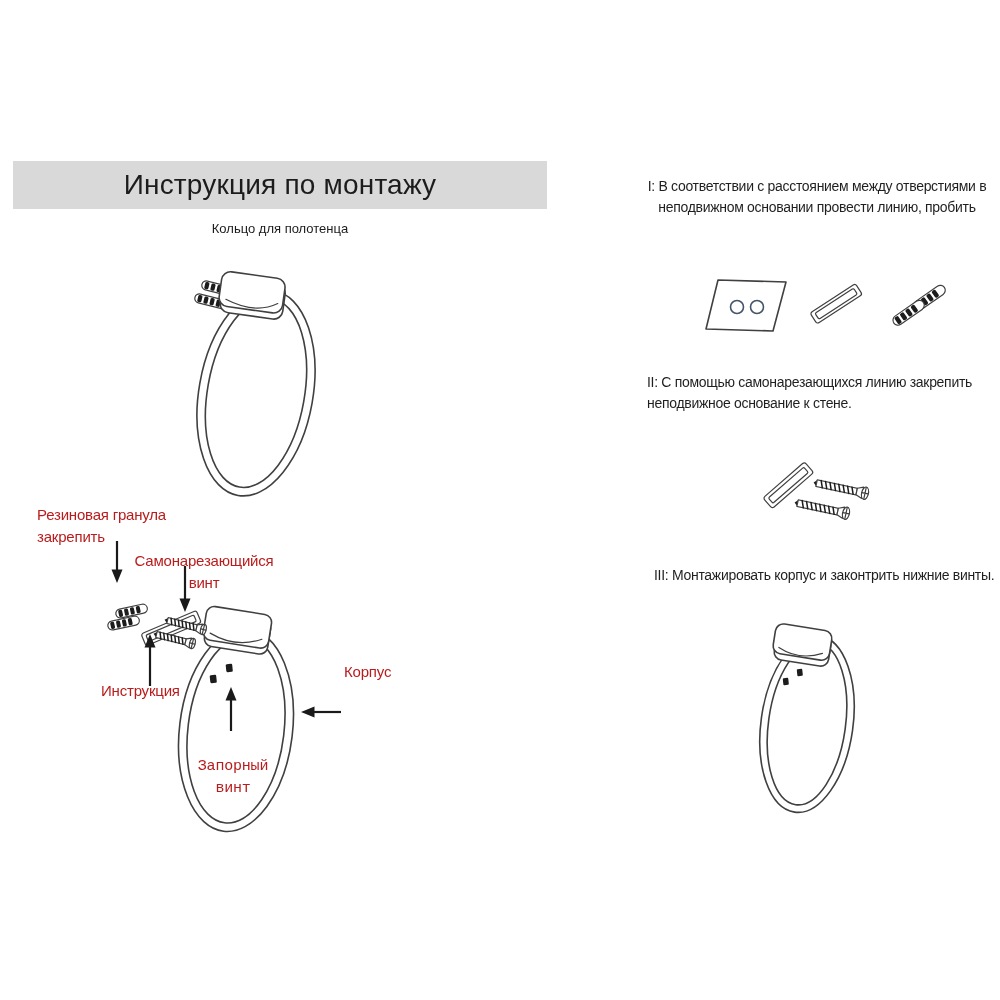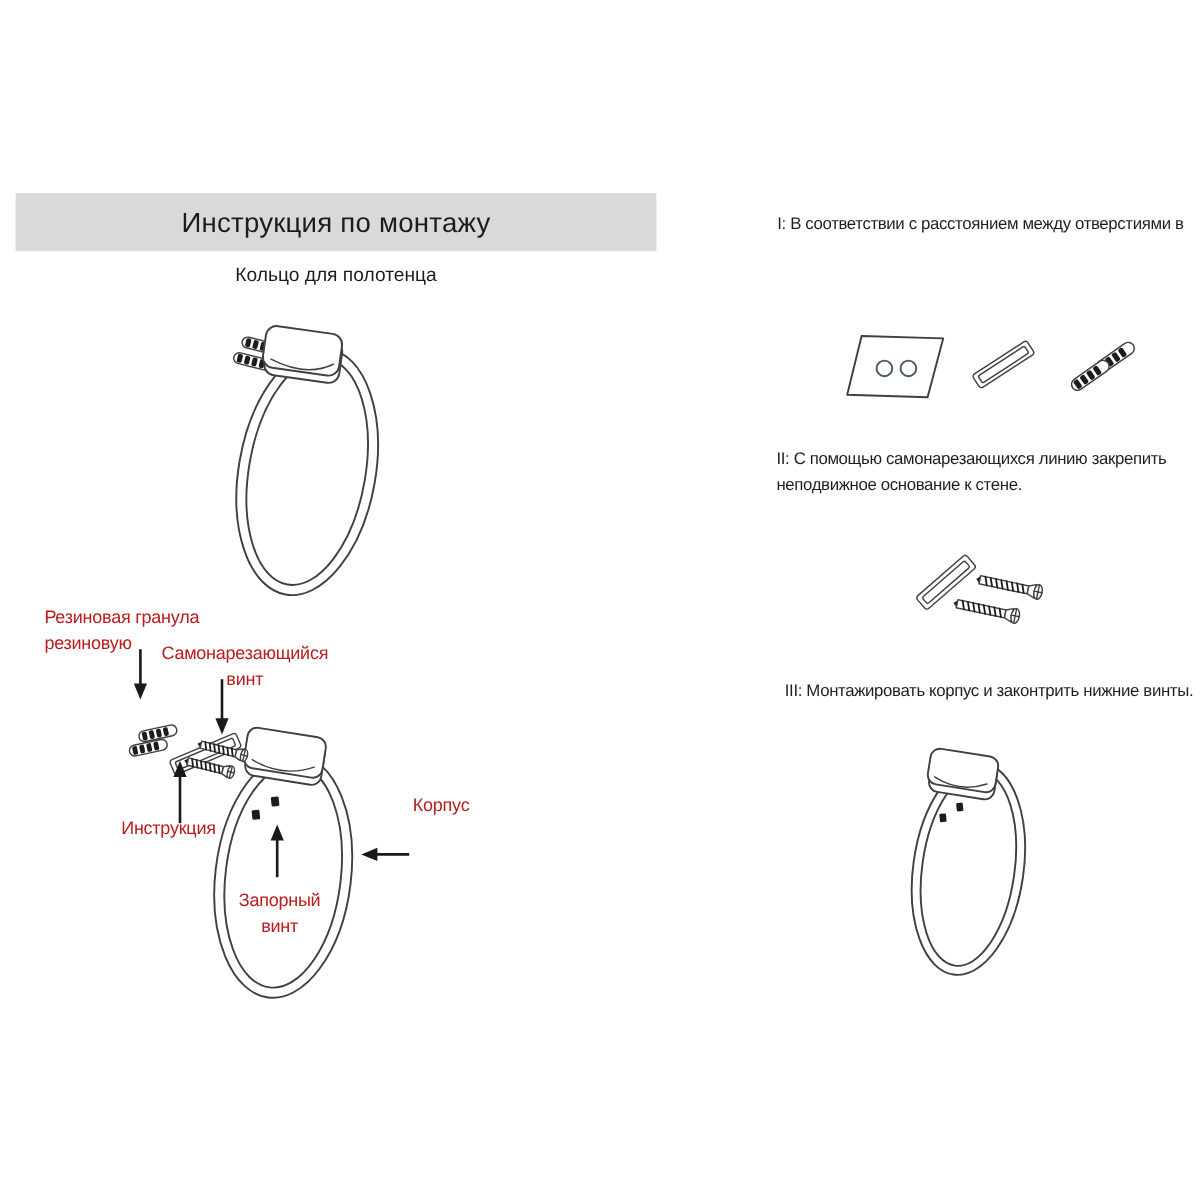--- a/index.html
+++ b/index.html
@@ -9,31 +9,31 @@
     font-family:"Liberation Sans", sans-serif;
     color:#212121;
   }
   .page { position:relative; width:1000px; height:1000px; background:#ffffff; overflow:hidden; }
 
   .title-bar {
     position:absolute; left:13px; top:161px; width:534px; height:48px;
     background:#d9d9d9;
     display:flex; align-items:center; justify-content:center;
   }
-  .title-bar .title { font-size:23px; font-weight:400; color:#1c1c1c; letter-spacing:0.2px; }
+  .title-bar .title { font-size:28px; font-weight:400; color:#1c1c1c; letter-spacing:0.2px; }
   .subtitle {
     position:absolute; left:13px; top:221px; width:534px;
-    text-align:center; font-size:16px; font-weight:400; color:#1c1c1c;
+    text-align:center; font-size:13px; font-weight:400; color:#1c1c1c;
   }
 
   .lbl {
     position:absolute; font-size:15px; line-height:22px; color:#b91c1c;
     letter-spacing:-0.2px; white-space:nowrap;
   }
-  .lbl.center { display:flex; flex-direction:column; align-items:center; }
+  .lbl.center { display:flex; flex-direction:column; align-items:center;margin-top:16px; }
 
   .step-text {
     position:absolute; font-size:14px; line-height:20.5px; color:#1f1f1f;
     letter-spacing:-0.3px;
   }
   .step-text > div { white-space:nowrap; }
   .step-text.center { display:flex; flex-direction:column; align-items:center; }
 
   svg.diag, svg.arrow { position:absolute; overflow:visible; }
 
@@ -128,21 +128,21 @@
       <path class="ln2" d="M40,1.5 V10.5 M37.5,6 H42.5"></path>
     </g>
     <g>
       <rect x="117" y="84" width="6.5" height="8" rx="1.2" class="dark" transform="rotate(-6 120 88)"></rect>
       <rect x="133" y="73" width="6.5" height="8" rx="1.2" class="dark" transform="rotate(-6 136 77)"></rect>
     </g>
   </svg>
 
   <div class="lbl" style="left:37px; top:504px;">
     <div>Резиновая гранула</div>
-    <div>резиновую</div>
+    <div>закрепить</div>
   </div>
   <svg class="arrow" style="left:110px; top:541px;" width="14" height="42">
     <line x1="7" y1="0" x2="7" y2="30"></line>
       <polygon points="7,42 1.5,28.5 12.5,28.5"></polygon>
   </svg>
 
   <div class="lbl center" style="left:136px; top:534px; width:136px;">
     <div>Самонарезающийся</div>
     <div>винт</div>
   </div>
@@ -154,33 +154,34 @@
   <svg class="arrow" style="left:143px; top:634px;" width="14" height="52">
     <polygon points="7,0 1.5,13.5 12.5,13.5"></polygon>
       <line x1="7" y1="12" x2="7" y2="52"></line>
   </svg>
   <div class="lbl" style="left:101px; top:680px;">Инструкция</div>
 
   <svg class="arrow" style="left:224px; top:687px;" width="14" height="44">
     <polygon points="7,0 1.5,13.5 12.5,13.5"></polygon>
       <line x1="7" y1="12" x2="7" y2="44"></line>
   </svg>
-  <div class="lbl center" style="left:198px; top:740px; width:70px;">
+  <div class="lbl center" style="left:198px; top:740px; width:70px;font-family:Liberation Mono, monospace;">
     <div>Запорный</div>
     <div>винт</div>
   </div>
 
   <svg class="arrow" style="left:301px; top:705px;" width="40" height="14">
     <polygon points="0,7 13.5,1.5 13.5,12.5"></polygon>
       <line x1="12" y1="7" x2="40" y2="7"></line>
   </svg>
   <div class="lbl" style="left:344px; top:661px;">Корпус</div>
 
   <div class="step-text center" style="left:645px; top:176px; width:344px;justify-content:flex-end;">
     <div>I: В соответствии с расстоянием между отверстиями в</div>
+    <div>неподвижном основании провести линию, пробить</div>
   </div>
 
   <svg class="diag" style="left:695px; top:271px;" width="300" height="75" viewBox="0 0 300 75">
     <g>
       <path d="M23,9 L91,11 L78,60 L11,58 Z" class="wh"></path>
       <circle cx="42" cy="36" r="6.5" class="hole"></circle>
       <circle cx="62" cy="36" r="6.5" class="hole"></circle>
     </g>
     <g transform="translate(115,42) rotate(-33)">
       <rect x="0" y="0" width="54" height="13" rx="2.5" class="wh2"></rect>

